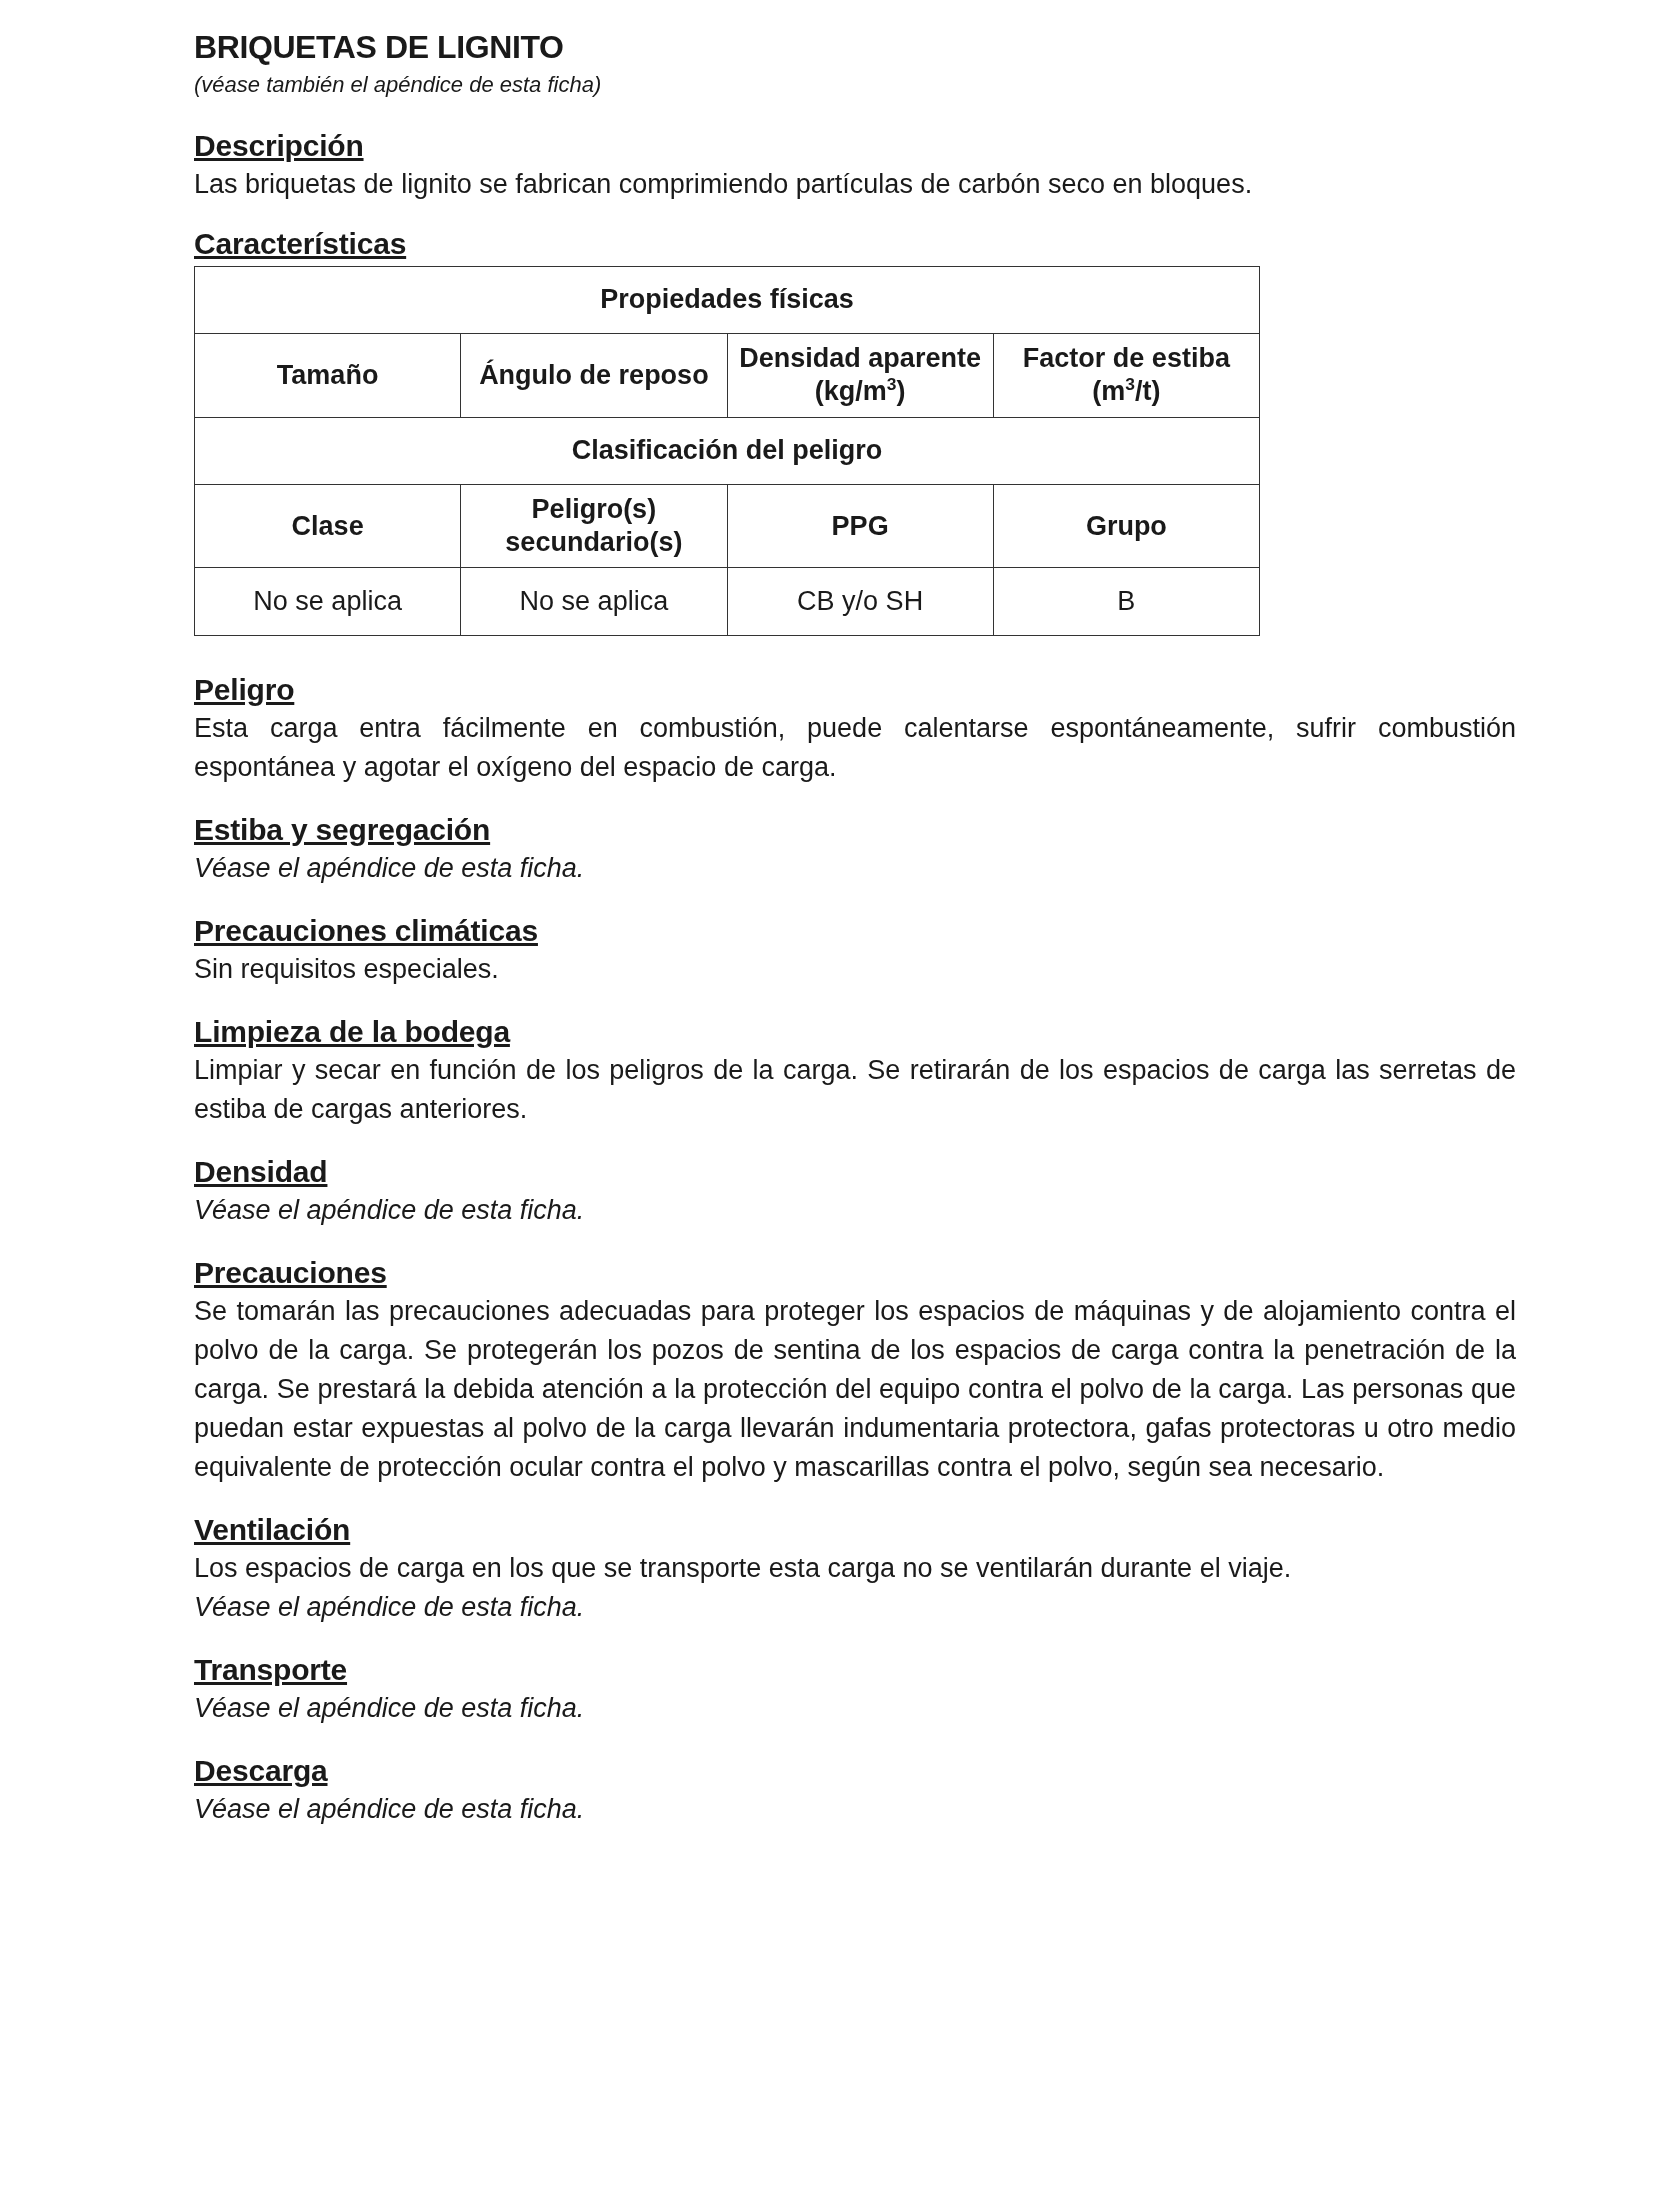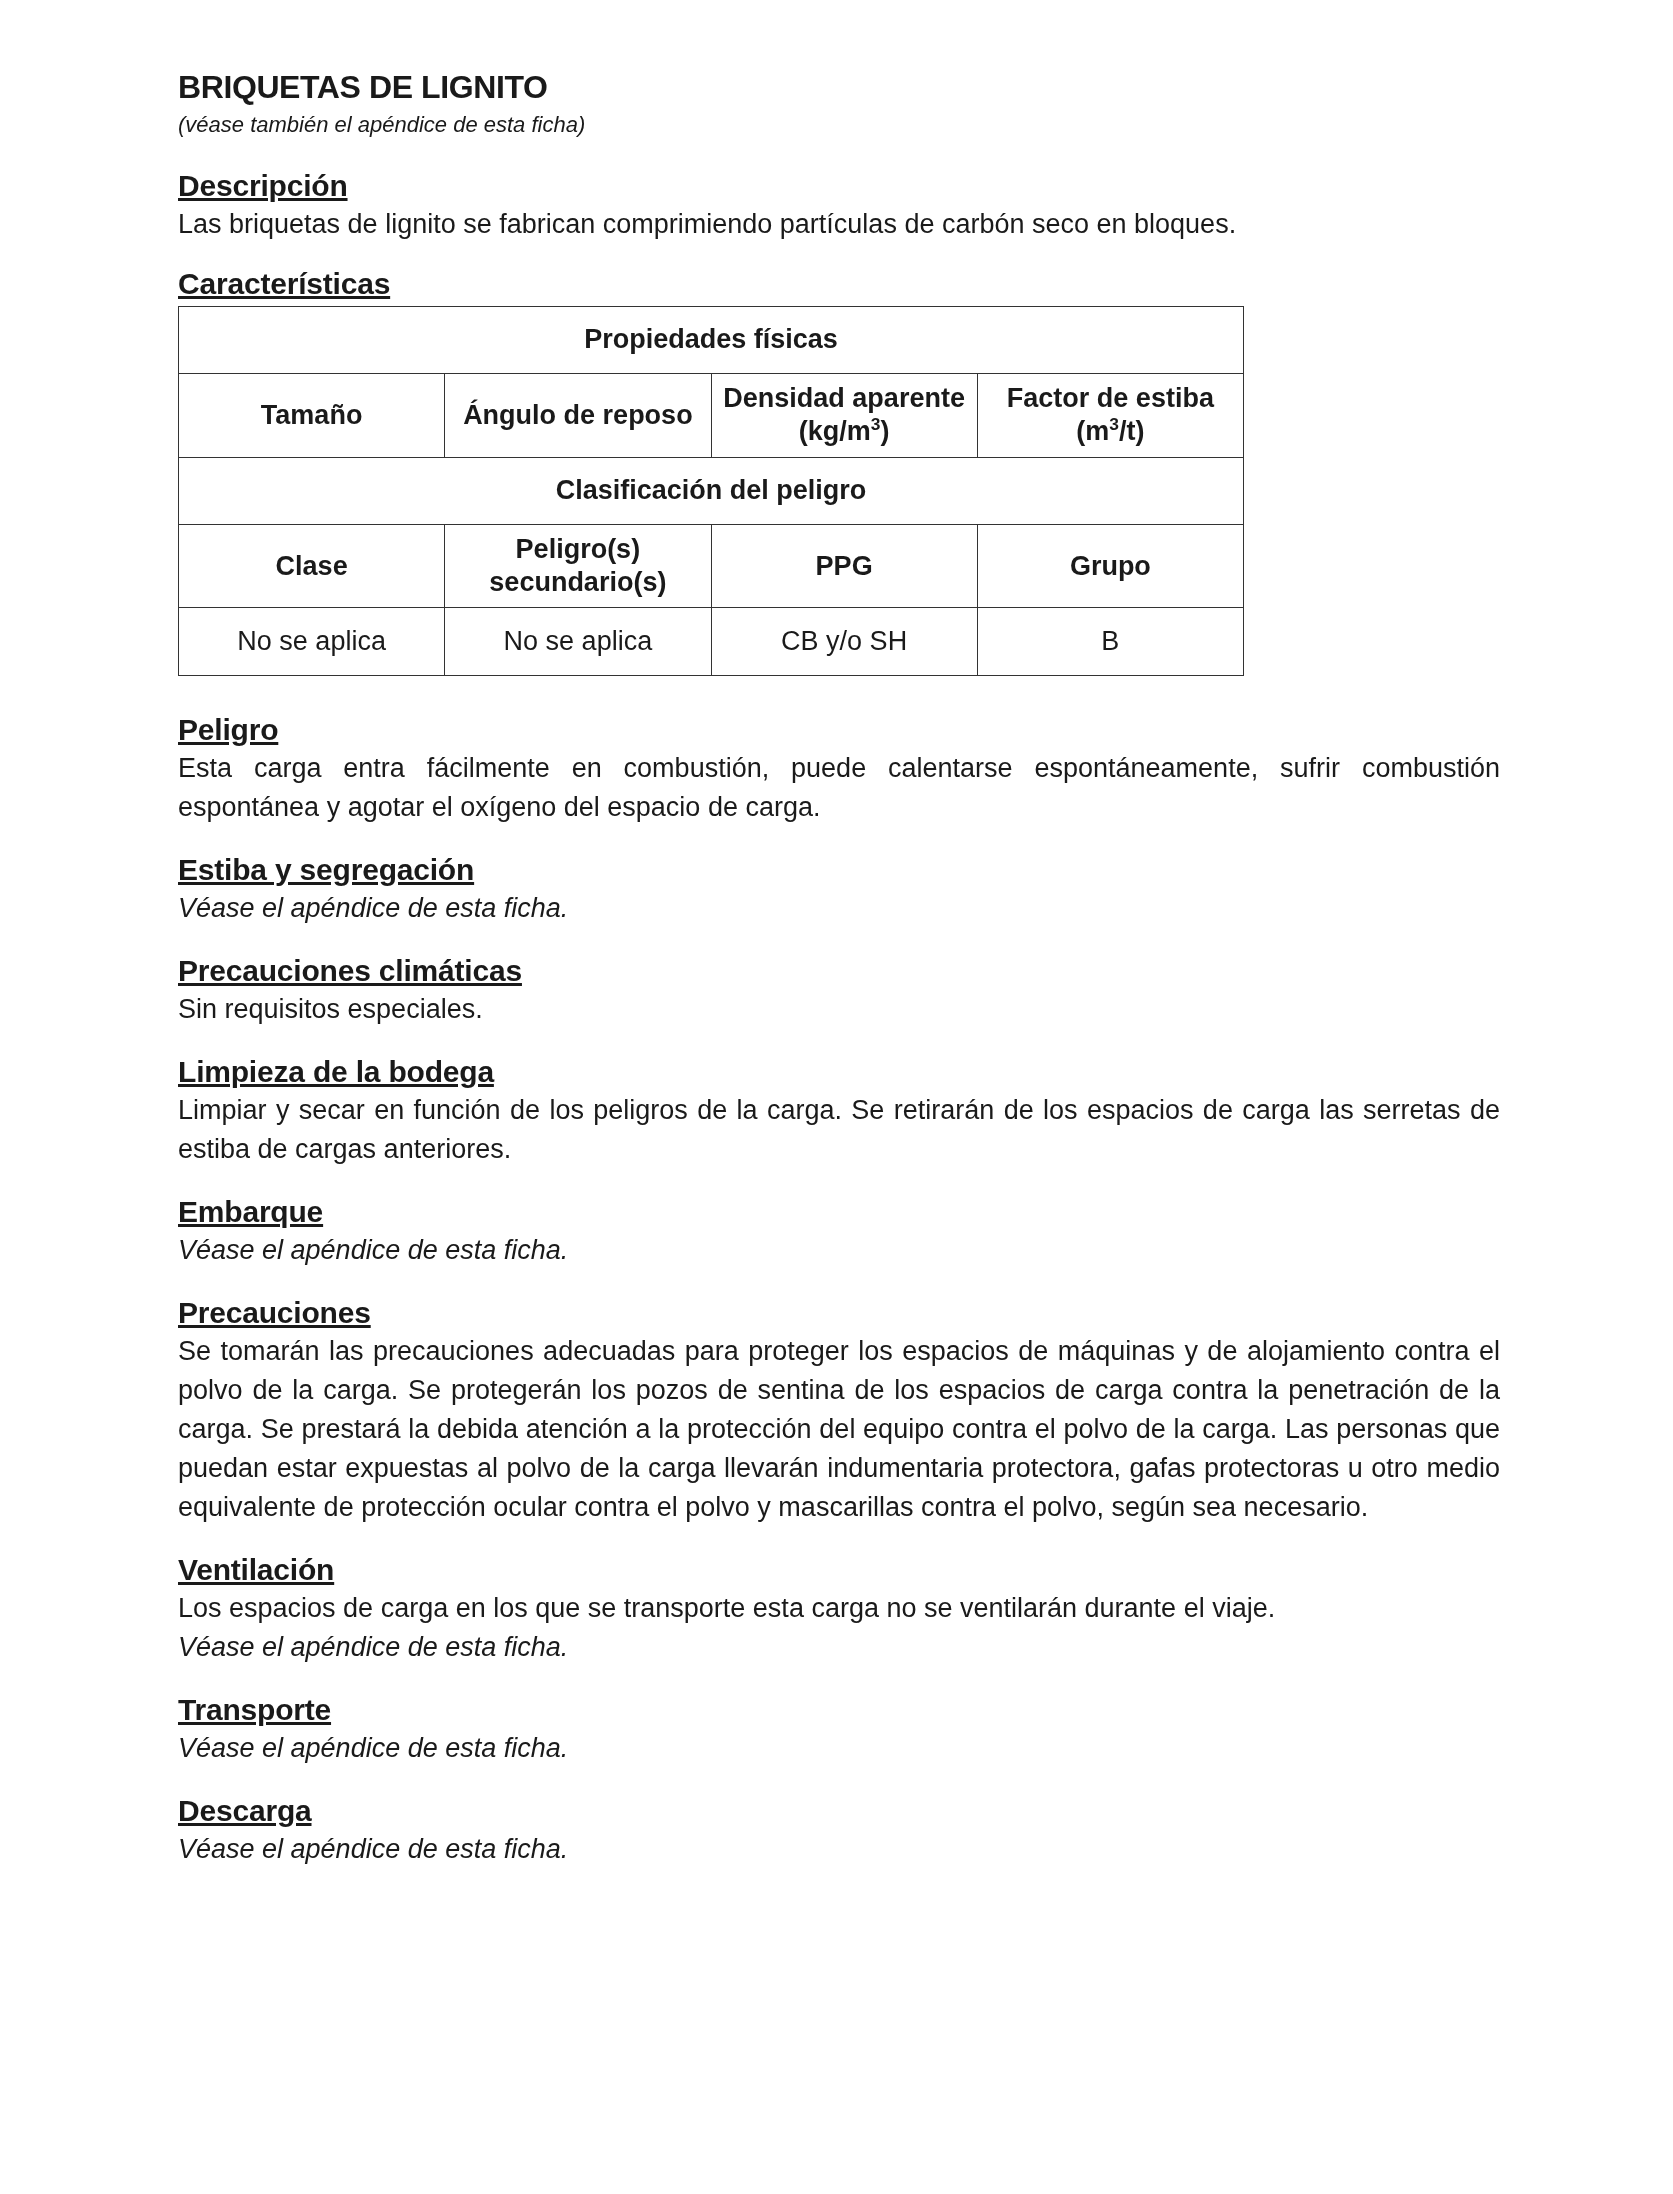--- a/index.html
+++ b/index.html
@@ -1,21 +1,21 @@
 <!DOCTYPE html>
 <html style="font-size:12.6px"><head>
 <meta charset="utf-8">
 <style>
   html, body { margin: 0; padding: 0; background: #ffffff; }
   body {
     width: 1673px; height: 2194px; position: relative; overflow: hidden;
     font-family: "Liberation Sans", "DejaVu Sans", sans-serif;
     color: #1a1a1a;
   }
-  .page { position: absolute; left: 178px; top: 27px; width: 1322px; margin-top: 40px; }
+  .page { position: absolute; left: 194px; top: 27px; width: 1322px; }
   .doc-title { font-size: 32px; font-weight: bold; line-height: 40px; margin: 0; letter-spacing: -0.4px; }
   .doc-subtitle { font-size: 22px; font-style: italic; line-height: 36px; margin: 0; }
   .sec { margin-top: 24px; }
   .sec-title { font-size: 30px; font-weight: bold; line-height: 38px; margin: 0; letter-spacing: -0.2px; text-decoration: underline; }
   .sec-text { font-size: 27px; line-height: 39px; margin: 0; text-align: justify; }
   .sec-text.it { font-style: italic; }
   table.props {
     width: 1066px; border-collapse: collapse; margin-top: 3.2px;
     table-layout: fixed; font-size: 27px;
   }
@@ -97,21 +97,21 @@
     <h2 class="sec-title">Precauciones climáticas</h2>
     <p class="sec-text">Sin requisitos especiales.</p>
   </div>
 
   <div class="sec">
     <h2 class="sec-title">Limpieza de la bodega</h2>
     <p class="sec-text">Limpiar y secar en función de los peligros de la carga. Se retirarán de los espacios de carga las serretas de estiba de cargas anteriores.</p>
   </div>
 
   <div class="sec">
-    <h2 class="sec-title">Embarque</h2>
+    <h2 class="sec-title">Densidad</h2>
     <p class="sec-text it">Véase el apéndice de esta ficha.</p>
   </div>
 
   <div class="sec">
     <h2 class="sec-title">Precauciones</h2>
     <p class="sec-text">Se tomarán las precauciones adecuadas para proteger los espacios de máquinas y de alojamiento contra el polvo de la carga. Se protegerán los pozos de sentina de los espacios de carga contra la penetración de la carga. Se prestará la debida atención a la protección del equipo contra el polvo de la carga. Las personas que puedan estar expuestas al polvo de la carga llevarán indumentaria protectora, gafas protectoras u otro medio equivalente de protección ocular contra el polvo y mascarillas contra el polvo, según sea necesario.</p>
   </div>
 
   <div class="sec">
     <h2 class="sec-title">Ventilación</h2>

